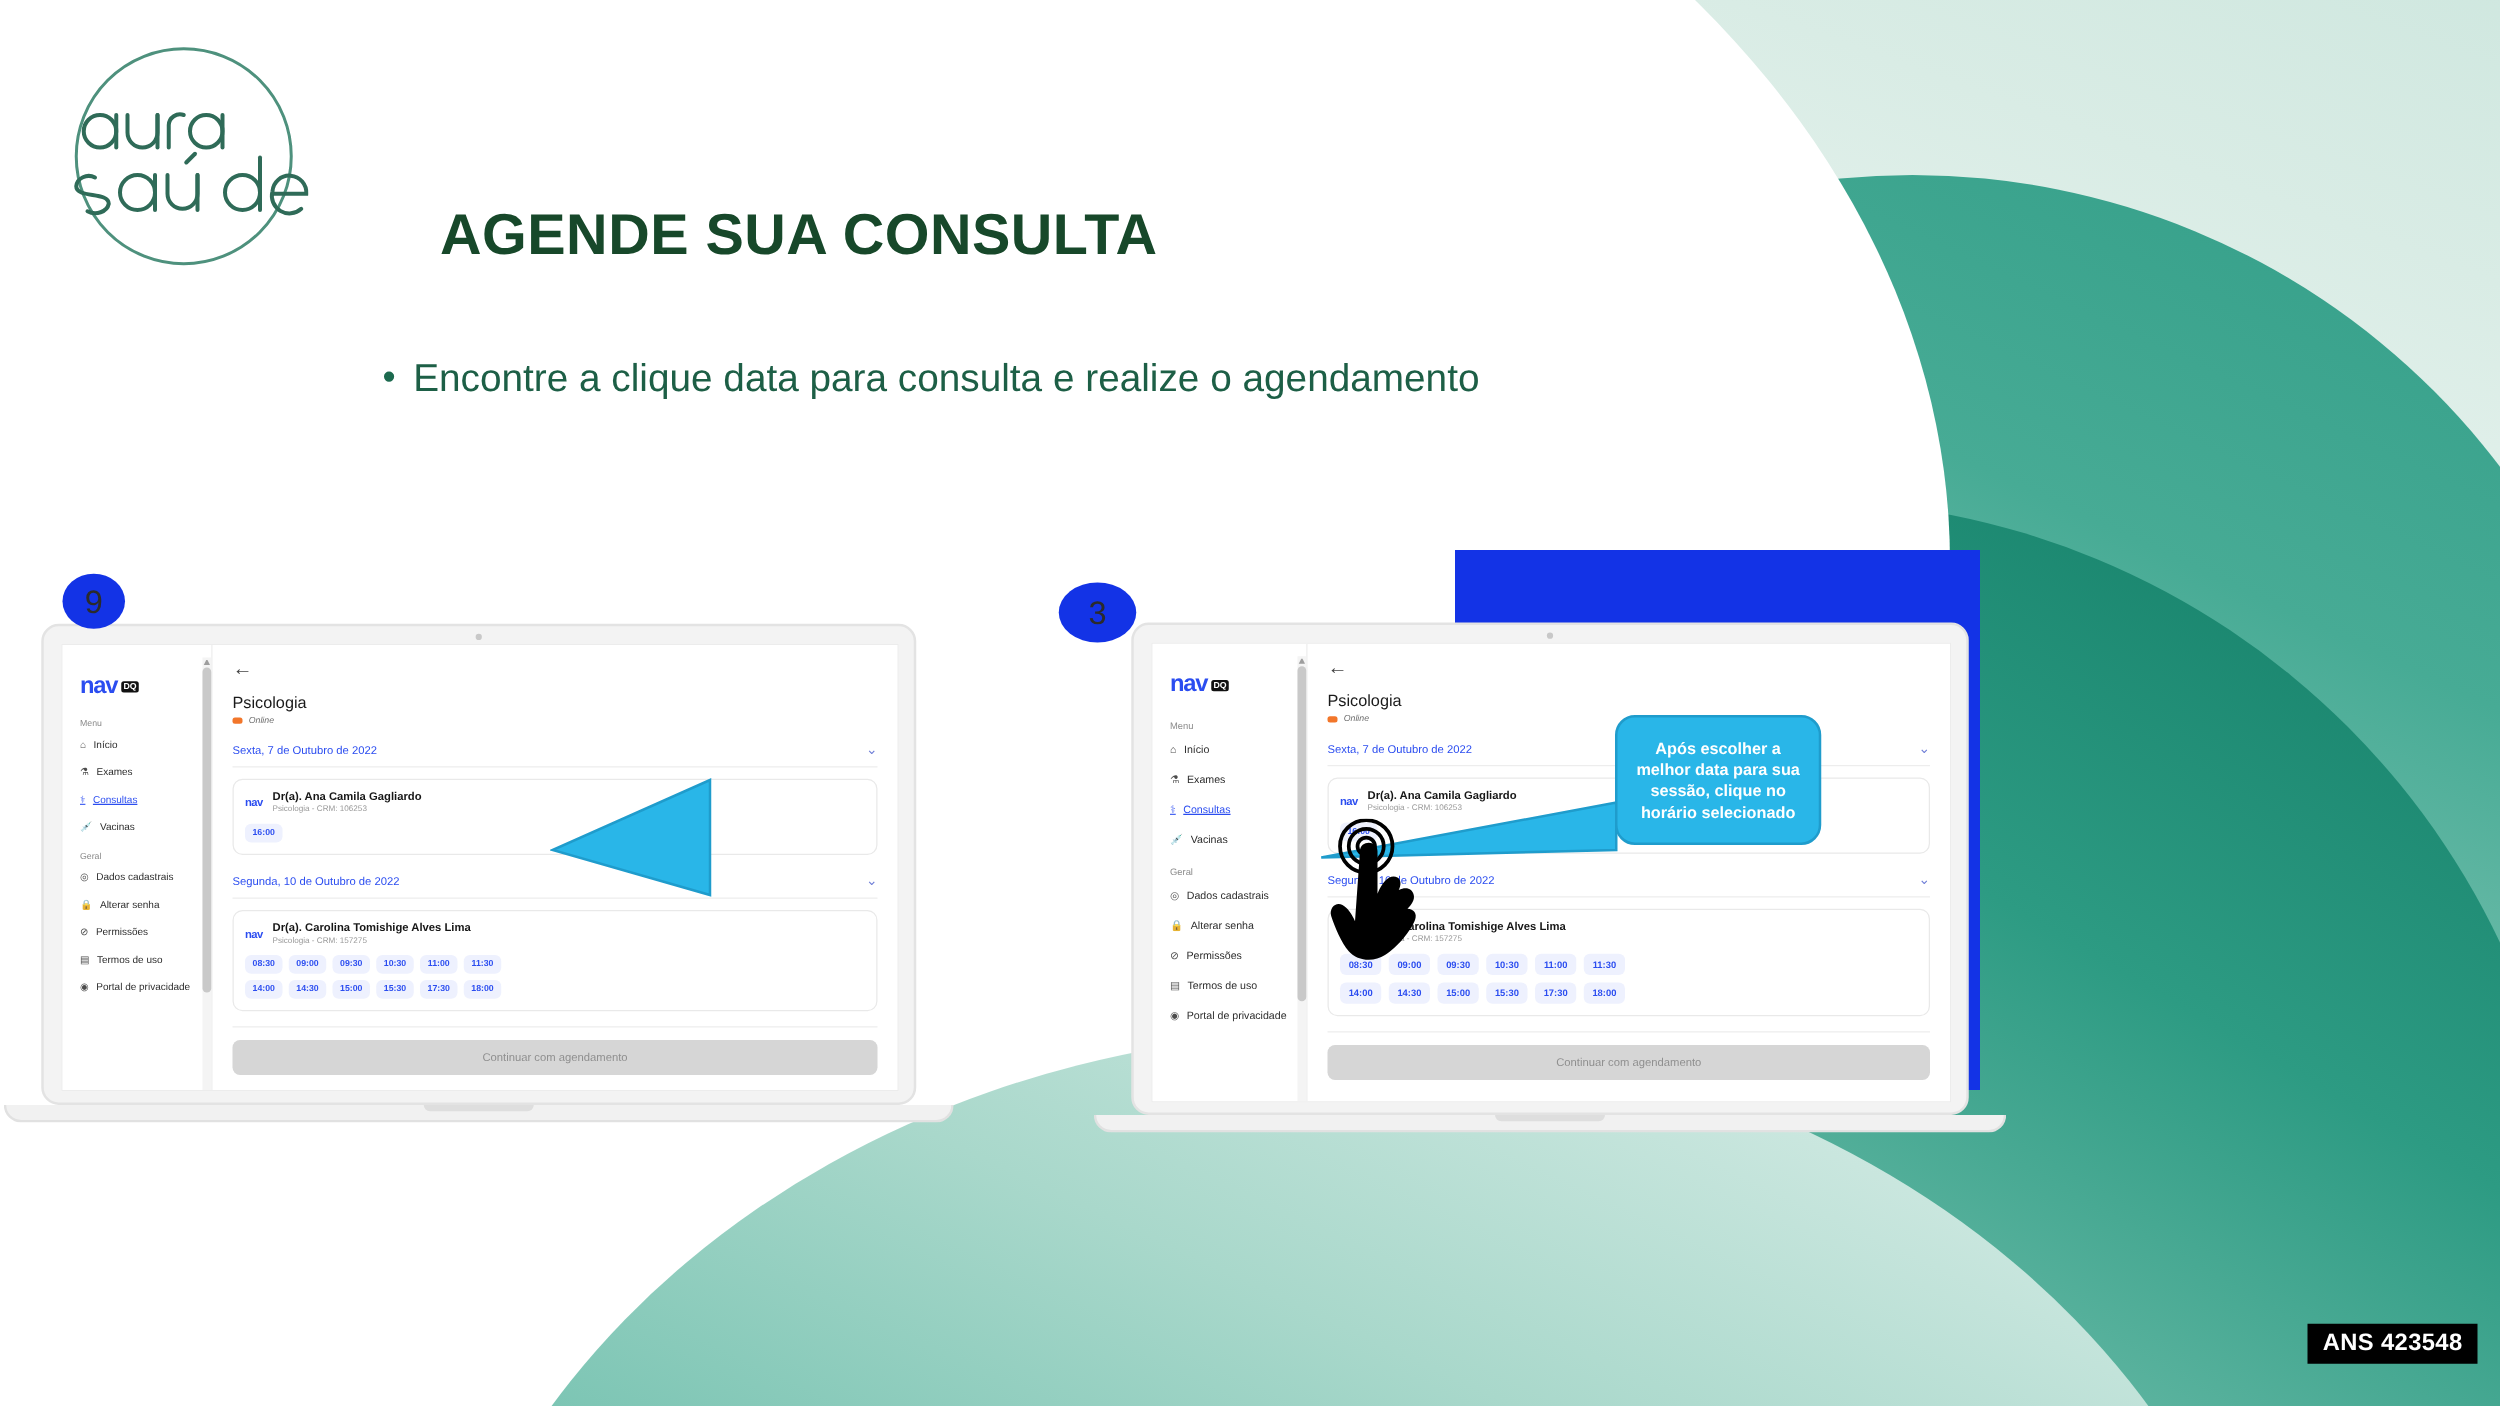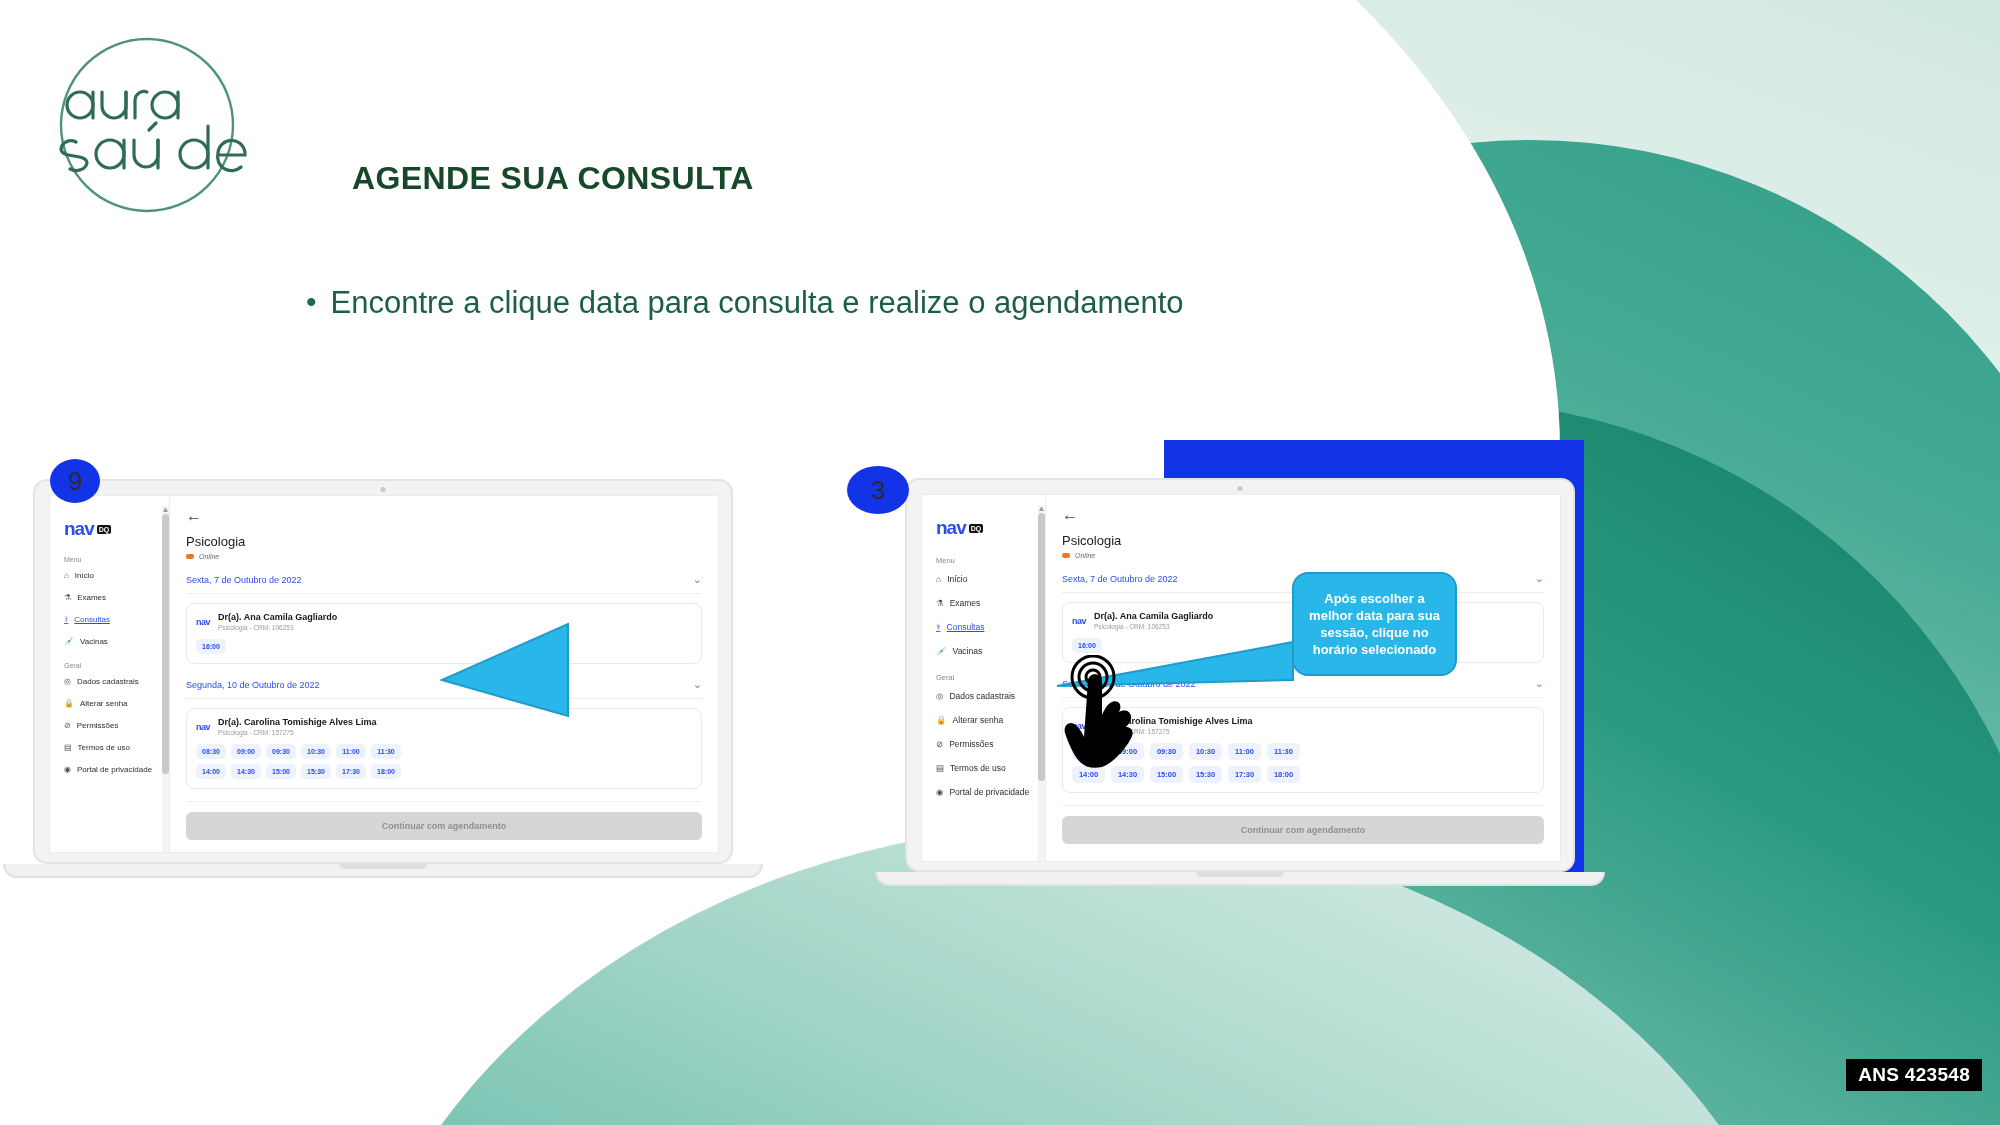--- a/index.html
+++ b/index.html
@@ -55,38 +55,39 @@
   
   .logo {
     position: absolute; left: 36px; top: 30px;
     width: 222px; height: 196px;
   }
   .logo svg { display:block; }
 
   
   .page-title {
     position: absolute; left: 352px; top: 160px;
-    font-size: 32px; font-weight: bold;
+    font-size: 46px; font-weight: bold;
     color: #17482a; letter-spacing: .4px;
   }
   .bullet-row {
     position: absolute; left: 306px; top: 285px;
     display: flex; align-items: flex-start; gap: 14px;
   }
   .bullet-dot { font-size: 30px; color: #1c6a4f; line-height: 1; margin-top: 2px;}
   .bullet-text { font-size: 31px; color: #1d5f46; }
 
   
   .laptop { position: absolute; }
   .laptop .lid {
     background: #f3f3f3;
     border: 2px solid #e3e3e3;
     border-radius: 14px;
     position: relative;
     padding: 14px 14px 10px 14px;
+    margin-top: 20px;
   }
   .laptop .cam {
     position: absolute; left: 50%; top: 6px; transform: translateX(-50%);
     width: 5px; height: 5px; border-radius: 50%; background: #c8c8c8;
   }
   .laptop .base {
     height: 14px; background: #f1f1f1;
     border: 2px solid #e1e1e1; border-top: none;
     border-radius: 0 0 16px 16px;
     margin: 0 auto;
@@ -153,21 +154,21 @@
   .doc-logo { color: #2b4df0; font-weight: 800; letter-spacing: -.5px; }
   .doc-name { font-weight: 700; color: #161616; }
   .doc-sub { color: #9a9a9a; }
   .slot-grid { display: flex; flex-wrap: wrap; }
   .slot {
     background: #eef1fe; color: #2b4df0; border-radius: 5px;
     text-align: center; font-weight: 600;
   }
   .cta-btn {
     background: #d6d6d6; color: #8f8f8f; border-radius: 6px;
-    text-align: center; font-weight: 700;
+    text-align: center; font-weight: 400;
   }
   .divider { border-top: 1px solid #ededed; }
 
   
   .step-badge {
     position: absolute; border-radius: 50%;
     background: #1333e6; color: #2b2b2b;
     display: flex; align-items: center; justify-content: center;
     font-weight: 400; z-index: 9;
   }

